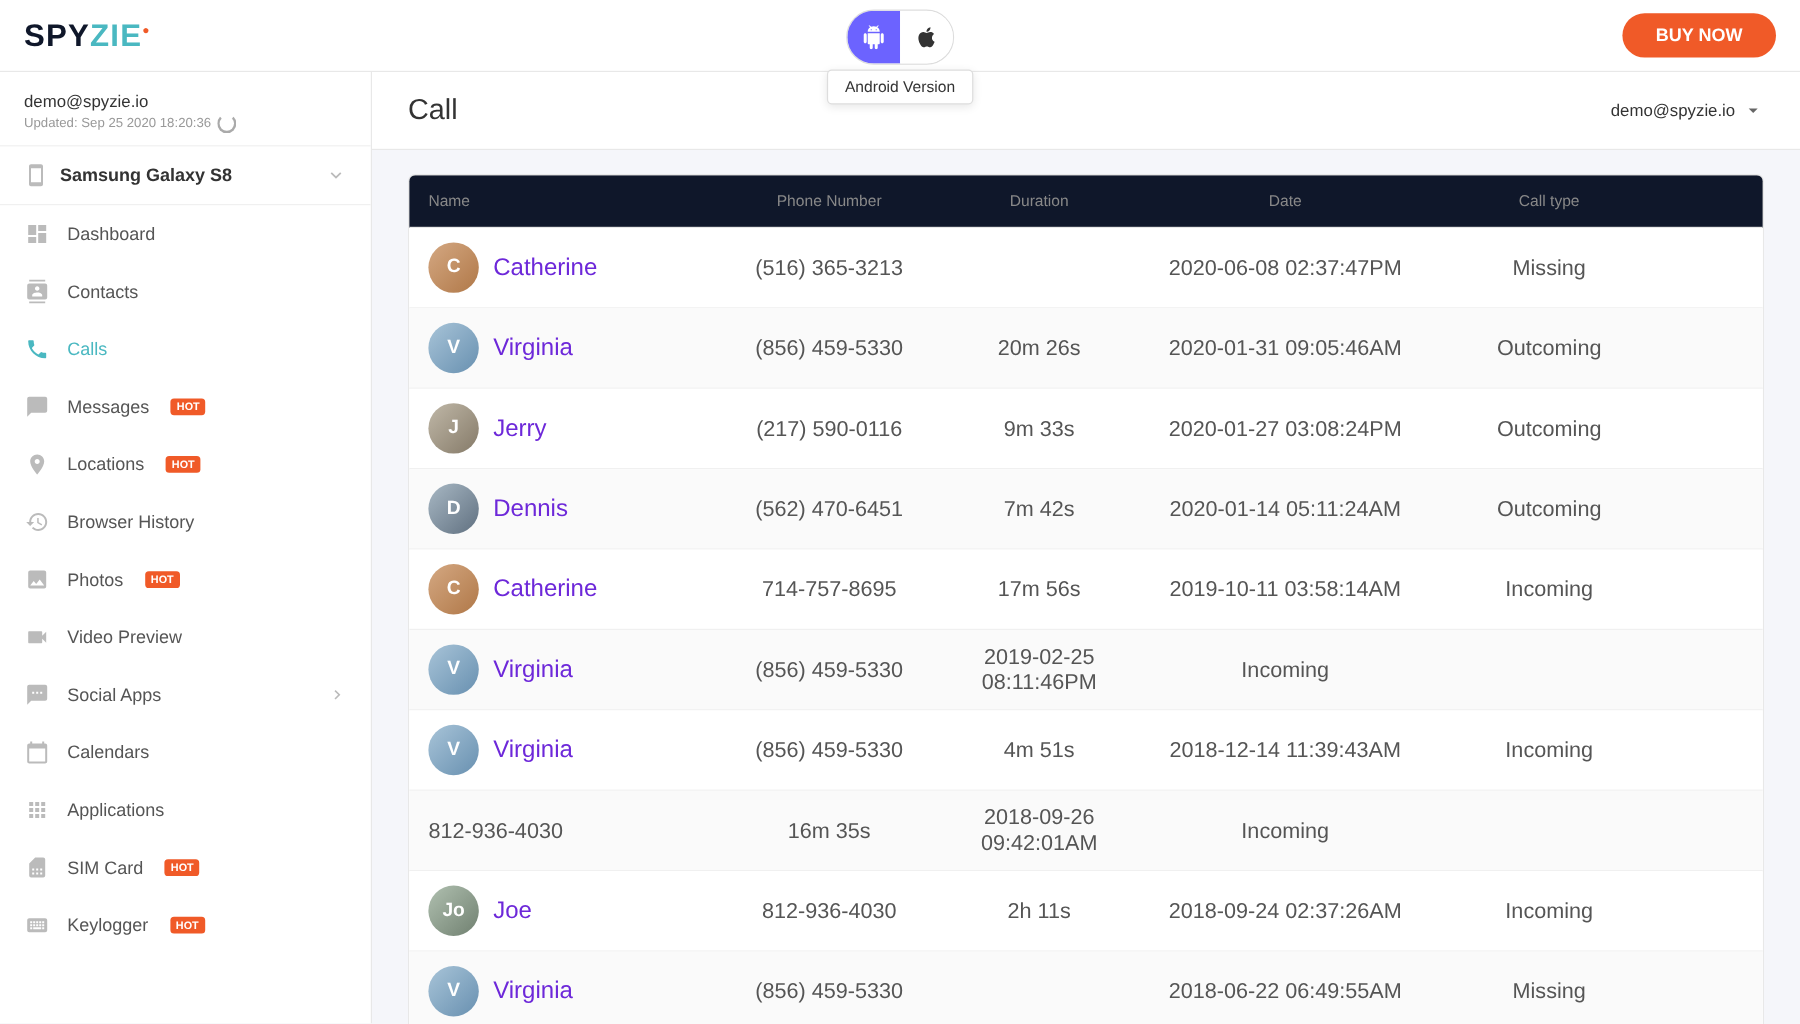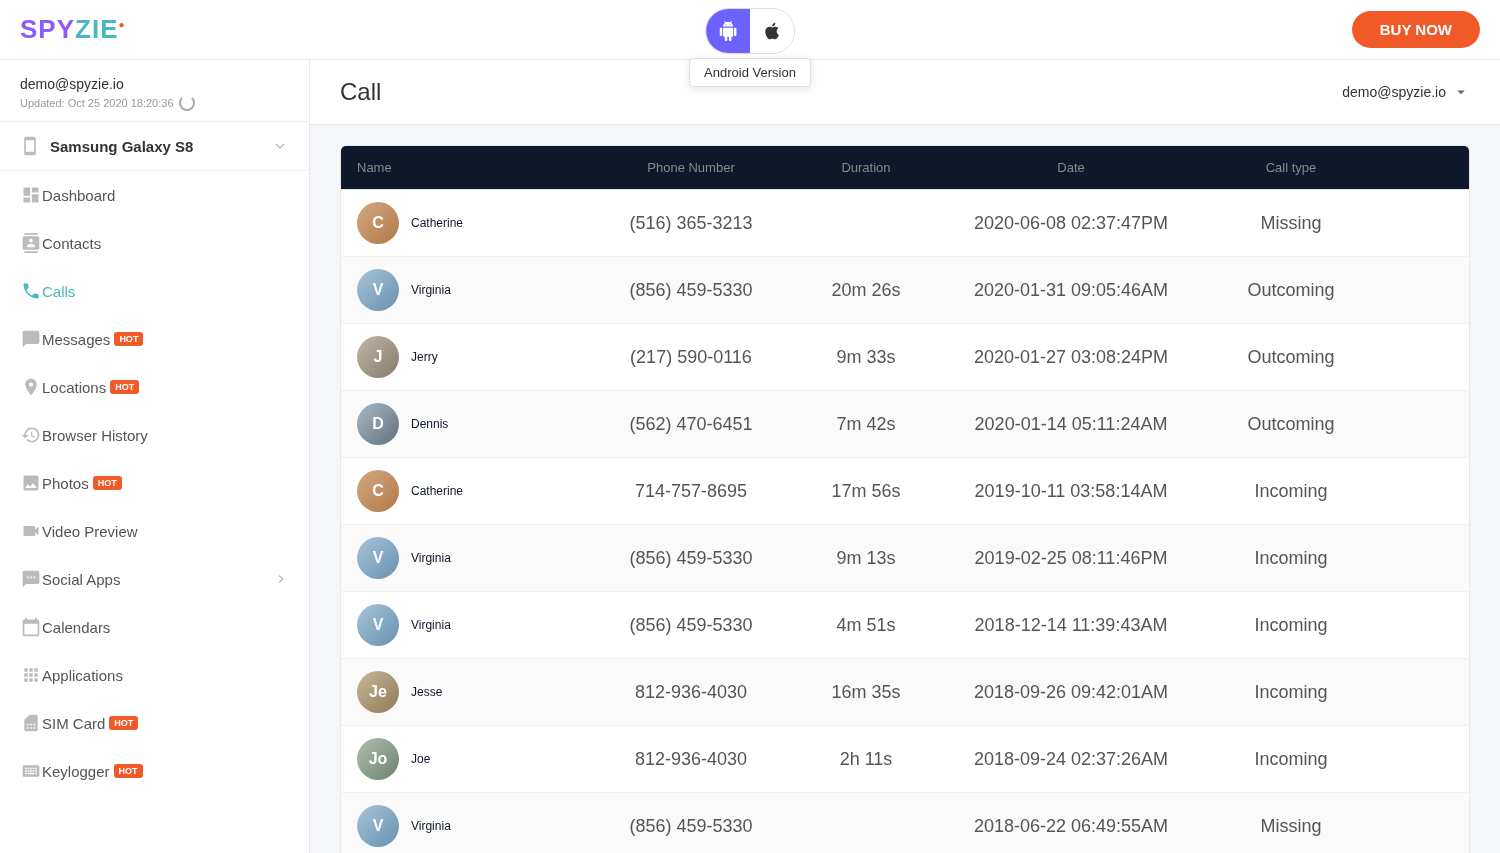--- a/index.html
+++ b/index.html
@@ -15,21 +15,21 @@
       padding: 0 20px;
       border-bottom: 1px solid #e8e8e8;
       position: relative;
       z-index: 10;
     }
     .logo {
       font-size: 26px;
       font-weight: 800;
       letter-spacing: 1px;
     }
-    .logo span.spy { color: #8b5cf6; }
+    .logo span.spy { color: #0f172a; }
     .logo span.zie { color: #4ab8c1; }
     .logo span.dot { color: #f05a28; font-size: 10px; vertical-align: super; }
 
     .platform-switcher {
       display: flex;
       align-items: center;
       position: absolute;
       left: 50%;
       transform: translateX(-50%);
       flex-direction: column;
@@ -130,20 +130,21 @@
       display: flex;
       align-items: center;
       gap: 10px;
     }
 
     .nav-item {
       display: flex;
       align-items: center;
       padding: 13px 20px;
       cursor: pointer;
+      gap: 14px;
       position: relative;
     }
     .nav-item.active { color: #4ab8c1; }
     .nav-item .nav-label {
       font-size: 15px;
       color: #555;
     }
     .nav-item.active .nav-label { color: #4ab8c1; }
     .nav-icon {
       width: 22px;
@@ -259,22 +260,22 @@
       flex-shrink: 0;
       display: flex;
       align-items: center;
       justify-content: center;
       font-size: 16px;
       font-weight: 600;
       color: #fff;
     }
 
     .contact-name {
-      font-size: 12px;
-      color: #0f172a;
+      font-size: 20px;
+      color: #6d28d9;
     }
 
     
     svg { display: block; }
   </style>
 </head>
 <body>
 
 <div class="top-nav">
   <div class="logo">
@@ -299,21 +300,21 @@
 
   <button class="buy-now-btn">BUY NOW</button>
 </div>
 
 <div class="app-body">
 
   <div class="sidebar">
     <div class="sidebar-account">
       <div class="email">demo@spyzie.io</div>
       <div class="updated">
-        <span>Updated: Oct 25 2020 18:20:36</span>
+        <span>Updated: Sep 25 2020 18:20:36</span>
         <div class="refresh-icon"></div>
       </div>
     </div>
 
     <div class="device-row">
       <div class="device-name">
         <span>
           <svg width="20" height="20" viewBox="0 0 24 24" fill="#bbb">
               <path d="M17 1.01L7 1c-1.1 0-2 .9-2 2v18c0 1.1.9 2 2 2h10c1.1 0 2-.9 2-2V3c0-1.1-.9-1.99-2-1.99zM17 19H7V5h10v14z"></path>
             </svg>
@@ -525,39 +526,34 @@
       <div class="cell">17m 56s</div>
       <div class="cell">2019-10-11 03:58:14AM</div>
       <div class="cell">Incoming</div>
     </div>
             <div class="call-row">
       <div class="name-cell">
         <div class="avatar" style="background: linear-gradient(135deg, #a8c4d8, #6890b0);">V</div>
         <span class="contact-name">Virginia</span>
       </div>
       <div class="cell">(856) 459-5330</div>
-      <div class="cell">9m 13s</div>
       <div class="cell">2019-02-25 08:11:46PM</div>
       <div class="cell">Incoming</div>
     </div>
             <div class="call-row">
       <div class="name-cell">
         <div class="avatar" style="background: linear-gradient(135deg, #a8c4d8, #6890b0);">V</div>
         <span class="contact-name">Virginia</span>
       </div>
       <div class="cell">(856) 459-5330</div>
       <div class="cell">4m 51s</div>
       <div class="cell">2018-12-14 11:39:43AM</div>
       <div class="cell">Incoming</div>
     </div>
             <div class="call-row">
-      <div class="name-cell">
-        <div class="avatar" style="background: linear-gradient(135deg, #c8b898, #907858);">Je</div>
-        <span class="contact-name">Jesse</span>
-      </div>
       <div class="cell">812-936-4030</div>
       <div class="cell">16m 35s</div>
       <div class="cell">2018-09-26 09:42:01AM</div>
       <div class="cell">Incoming</div>
     </div>
             <div class="call-row">
       <div class="name-cell">
         <div class="avatar" style="background: linear-gradient(135deg, #b0c0b0, #708070);">Jo</div>
         <span class="contact-name">Joe</span>
       </div>

